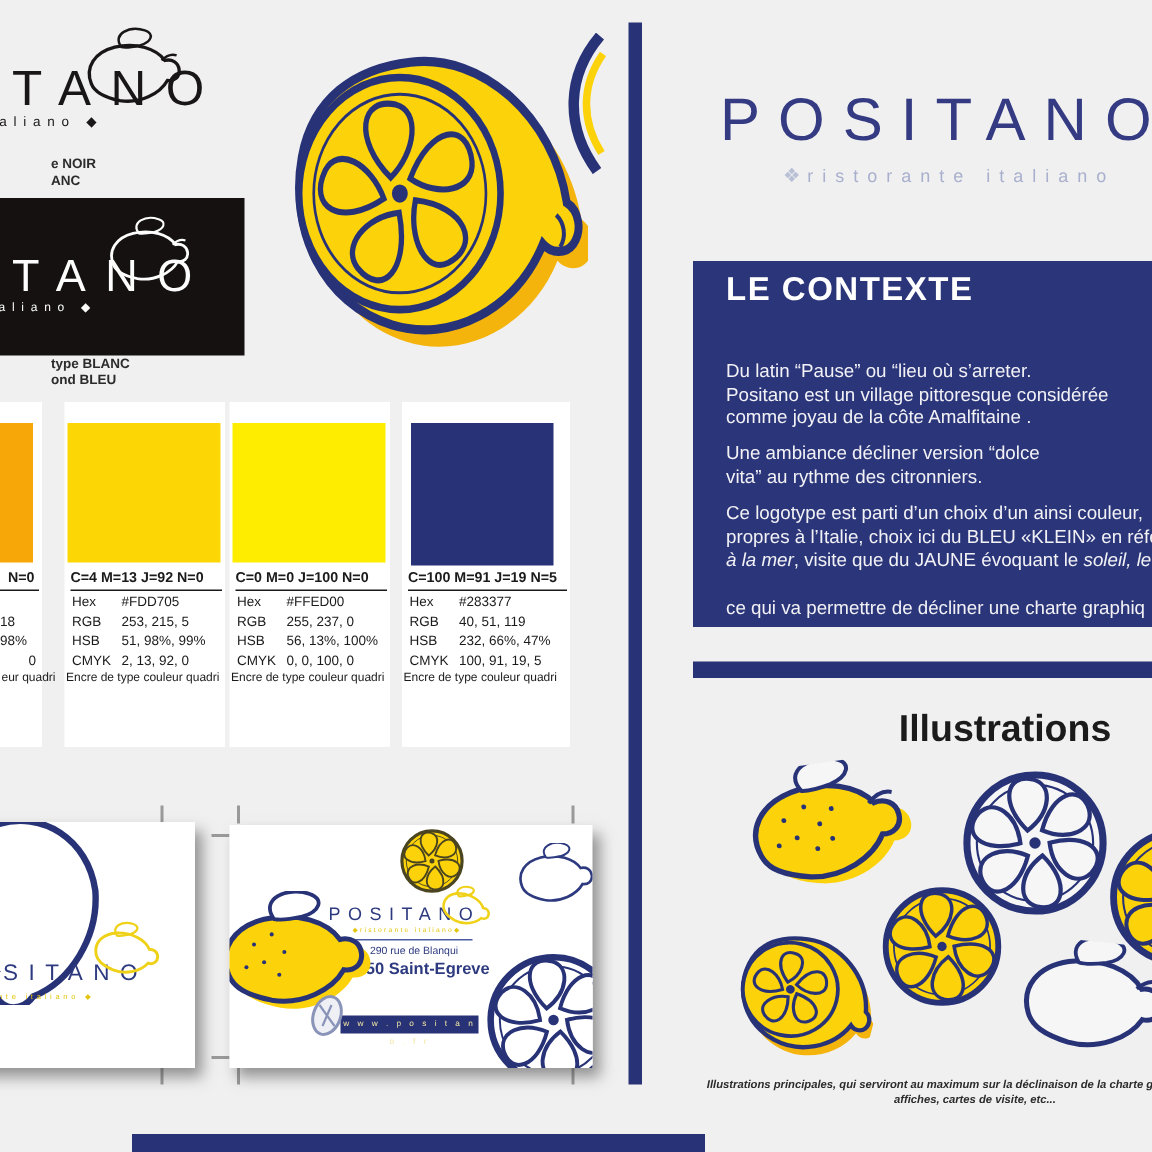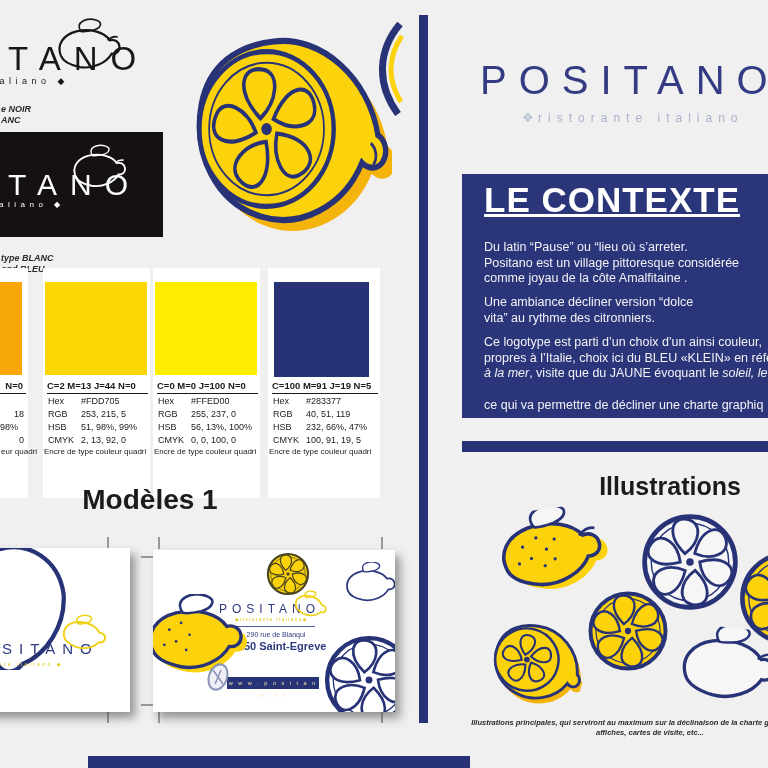--- a/index.html
+++ b/index.html
@@ -6,21 +6,21 @@
   #app{position:relative;width:768px;height:768px;background:#f0f0f1;overflow:hidden;
        font-family:"Liberation Sans",sans-serif;color:#1a1a1a;}
   .abs{position:absolute;}
   .nowrap{white-space:nowrap;}
   .b{font-weight:normal;}
   .i{font-style:italic;}
 
   
   .logo-letters{font-size:33px;letter-spacing:13px;color:#191617;white-space:nowrap;}
   .logo-sub{font-size:9px;letter-spacing:4.5px;color:#191617;white-space:nowrap;}
-  .logo-label{font-size:9px;font-weight:bold;font-style:italic;color:#2b2b2b;line-height:11px;}
+  .logo-label{font-size:9px;font-weight:bold;color:#2b2b2b;line-height:11px;margin-left:33px;}
   .black-box{background:#141110;}
   .black-box .logo-letters{color:#fdfdfd;font-size:30px;}
   .black-box .logo-sub{color:#fdfdfd;}
 
   
   .swatch-card{background:#ffffff;height:230px;}
   .swatch-square{position:absolute;top:14px;}
   .swatch-title{position:absolute;top:112px;left:4px;right:2px;font-size:9.5px;font-weight:bold;
                 border-bottom:1.5px solid #1a1a1a;padding-bottom:2px;white-space:nowrap;}
   .swatch-row{position:absolute;left:5px;right:0;font-size:9px;white-space:nowrap;}
@@ -40,21 +40,21 @@
   .cardB-sub{font-size:4.5px;letter-spacing:1.5px;color:#e3c50d;white-space:nowrap;}
   .cardB-addr1{font-size:7px;color:#2d3a7f;text-align:center;}
   .cardB-addr2{font-size:11px;font-weight:bold;color:#2d3a7f;text-align:center;}
   .cardB-webbar{background:#283377;color:#f3e6a2;font-size:5.5px;letter-spacing:2px;
                 text-align:center;line-height:12px;}
 
   
   .r-brand{font-size:40px;letter-spacing:12px;color:#343b82;white-space:nowrap;}
   .r-brand-sub{font-size:12px;letter-spacing:6px;color:#a9b0cd;white-space:nowrap;}
   .ctx-box{background:#2b3579;}
-  .ctx-title{font-size:35px;font-weight:bold;color:#ffffff;letter-spacing:1px;white-space:nowrap;text-decoration:underline;}
+  .ctx-title{font-size:22px;font-weight:bold;color:#ffffff;letter-spacing:1px;white-space:nowrap;}
   .ctx-p{font-size:12.5px;line-height:15.5px;color:#f2f2f6;white-space:pre-line;width:430px;}
   .navy-bar{background:#283377;}
   .caption{font-size:7.5px;font-weight:bold;font-style:italic;color:#2b2b2b;
            text-align:center;line-height:10px;}
 </style>
 </head>
 <body>
 
 <div id="app">
 
@@ -76,37 +76,37 @@
   <div class="abs black-box" style="left:0;top:132px;width:163px;height:105px;">
     <svg class="abs" style="left:68px;top:10px;" width="66" height="62" viewBox="0 0 140 110">
       <path d="M16 62 C8 42 20 24 44 18 C70 12 94 20 104 34 C112 32 120 36 121 45 C122 54 115 59 107 58 C98 74 74 86 50 82 C30 78 20 72 16 62 Z" fill="none" stroke="#fdfdfd" stroke-width="4"></path>
       <path d="M52 18 C40 2 62 -8 80 -2 C92 2 88 12 74 16 C65 18 57 19 52 18 Z" fill="none" stroke="#fdfdfd" stroke-width="3"></path>
       <path d="M100 34 C106 28 112 26 118 28" fill="none" stroke="#fdfdfd" stroke-width="3"></path>
     </svg>
     <div class="abs logo-letters" style="left:8px;top:36px;">TANO</div>
     <div class="abs logo-sub" style="left:-14px;top:68px;font-size:8px;">italiano ◆</div>
   </div>
 
-  <div class="abs logo-label" style="left:1px;top:253px;">
+  <div class="abs logo-label" style="left:1px;top:237px;">
     <div>type BLANC</div>
     <div>ond BLEU</div>
   </div>
 
   <div class="abs swatch-card" style="left:0;top:268px;width:28px;">
     <div class="swatch-square" style="left: 0px; width: 22px; height: 93px; background-color: rgb(247, 167, 7);"></div>
     <div class="swatch-title" style="left:0;text-align:right;padding-right:3px;">N=0</div>
-    <div class="swatch-row r1" style="left:0;right:4px;text-align:right;">18</div>
+    <div class="swatch-row r1" style="left:0;right:4px;text-align:left;">18</div>
     <div class="swatch-row r2" style="left:0;right:4px;text-align:left;">98%</div>
     <div class="swatch-row r3" style="left:0;right:4px;text-align:right;">0</div>
     <div class="swatch-footer">eur quadri</div>
   </div>
 
   <div class="abs swatch-card" style="left:43px;top:268px;width:107px;">
     <div class="swatch-square" style="left: 2px; width: 102px; height: 93px; background-color: rgb(253, 215, 5);"></div>
-    <div class="swatch-title">C=2 M=13 J=44 N=0</div>
+    <div class="swatch-title">C=4 M=13 J=92 N=0</div>
     <div class="swatch-row r0"><span class="lab">Hex</span><span>#FDD705</span></div>
     <div class="swatch-row r1"><span class="lab">RGB</span><span>253, 215, 5</span></div>
     <div class="swatch-row r2"><span class="lab">HSB</span><span>51, 98%, 99%</span></div>
     <div class="swatch-row r3"><span class="lab">CMYK</span><span>2, 13, 92, 0</span></div>
     <div class="swatch-footer">Encre de type couleur quadri</div>
   </div>
 
   <div class="abs swatch-card" style="left:153px;top:268px;width:107px;">
     <div class="swatch-square" style="left: 2px; width: 102px; height: 93px; background-color: rgb(255, 237, 0);"></div>
     <div class="swatch-title">C=0 M=0 J=100 N=0</div>
@@ -141,21 +141,20 @@
       <circle r="6" fill="#283377" stroke="none"></circle>
     </g>
     <path d="M216 126 C222 131 224 140 219 147" fill="none" stroke="#283377" stroke-width="3"></path>
   </svg>
 
   <svg class="abs" style="left:372px;top:22px;" width="32" height="94" viewBox="0 0 32 94">
     <path d="M28 2 C6 28 4 62 26 92" fill="none" stroke="#283377" stroke-width="7"></path>
     <path d="M30 14 C16 34 15 58 29 80" fill="none" stroke="#FCD20B" stroke-width="5"></path>
   </svg>
 
-  <div class="abs big-heading" style="left:40px;top:484px;width:220px;font-size:28px;">Modèles 1</div>
 
   <div class="abs cropmark" style="left:107px;top:537px;width:1.5px;height:12px;"></div>
   <div class="abs cropmark" style="left:107px;top:711px;width:1.5px;height:12px;"></div>
   <div class="abs cropmark" style="left:158px;top:537px;width:1.5px;height:12px;"></div>
   <div class="abs cropmark" style="left:158px;top:711px;width:1.5px;height:12px;"></div>
   <div class="abs cropmark" style="left:381px;top:537px;width:1.5px;height:12px;"></div>
   <div class="abs cropmark" style="left:381px;top:711px;width:1.5px;height:12px;"></div>
   <div class="abs cropmark" style="left:141px;top:556px;width:12px;height:1.5px;"></div>
   <div class="abs cropmark" style="left:141px;top:704px;width:12px;height:1.5px;"></div>
 

